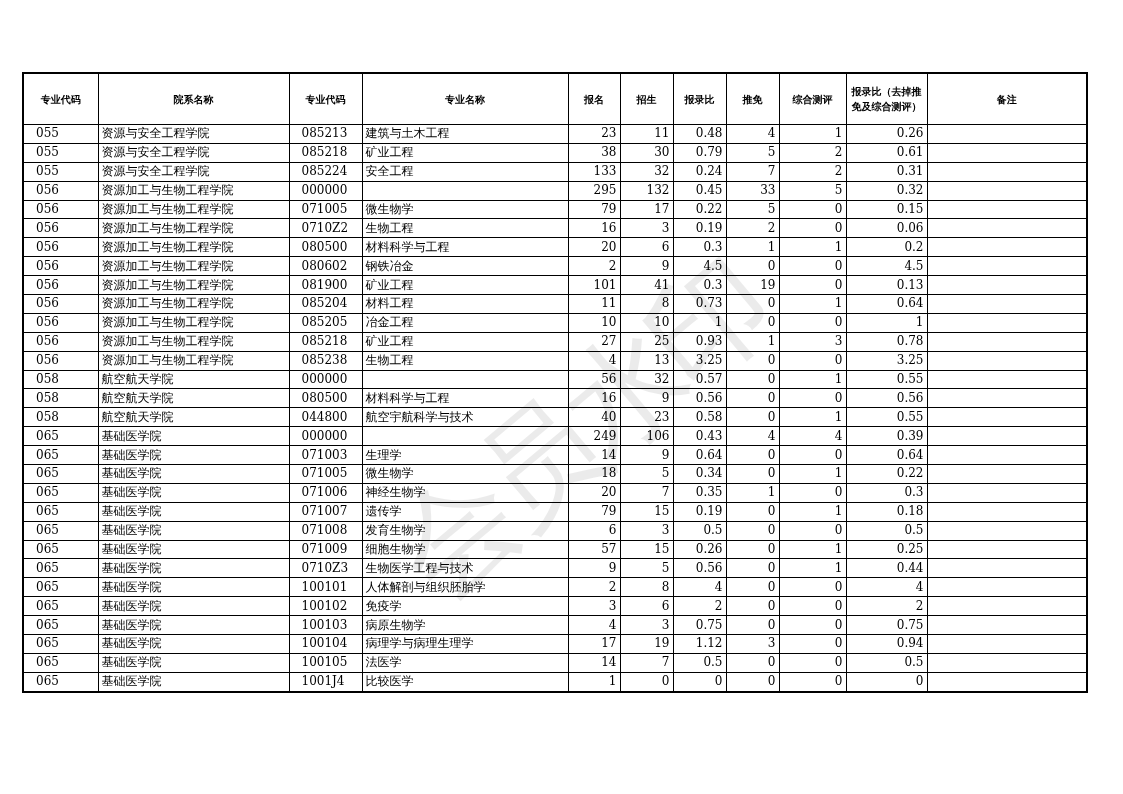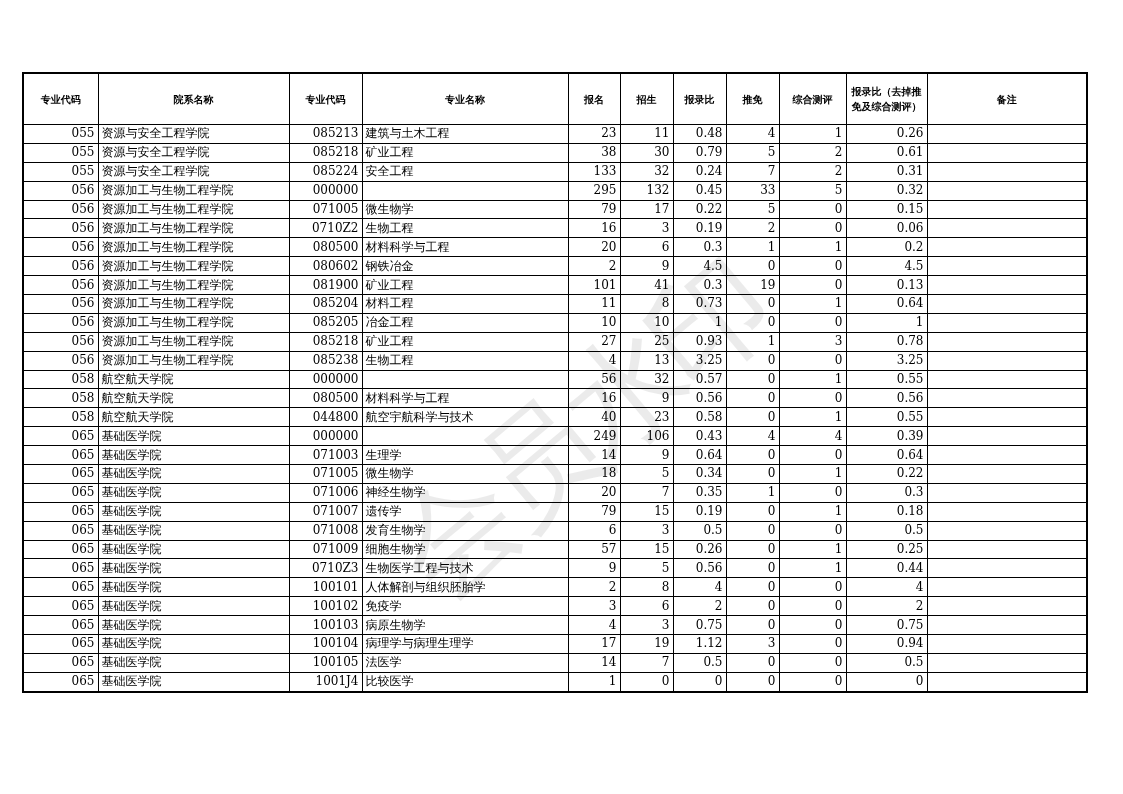--- a/index.html
+++ b/index.html
@@ -5,21 +5,21 @@
   html, body { margin: 0; padding: 0; background: #ffffff; }
   body { width: 1123px; height: 794px; position: relative; overflow: hidden;
          font-family: "DejaVu Serif", "Liberation Serif", serif; color: #000; }
   .page { position: absolute; left: 22px; top: 72px; }
   table { border-collapse: collapse; table-layout: fixed; }
   th, td { border: 1.5px solid #000; padding: 0 3px; height: 17.9px;
            font-size: 12px; line-height: 17px; white-space: nowrap; overflow: hidden; }
   thead th { height: 50px; font-family: "DejaVu Sans", "Liberation Sans", sans-serif;
              font-weight: bold; font-size: 10px; text-align: center; line-height: 15px; }
   th.wrap { white-space: normal; }
-  td.c { text-align: right; padding-left: 12px; }
+  td.c { text-align: left; padding-left: 12px; }
   td.l { text-align: left; }
   td.r { text-align: right; }
   table { border: 2px solid #000; }
   .wm { position: absolute; left: 360px; top: 230px; width: 520px; height: 340px;
         pointer-events: none; z-index: 5; }
   .wm span { position: absolute; left: 0; top: 120px; font-family: "DejaVu Sans", sans-serif;
              font-size: 120px; color: rgba(0,0,0,0.08); transform: rotate(-40deg);
              transform-origin: center; letter-spacing: -10px; white-space: nowrap; }
 </style>
 </head>

